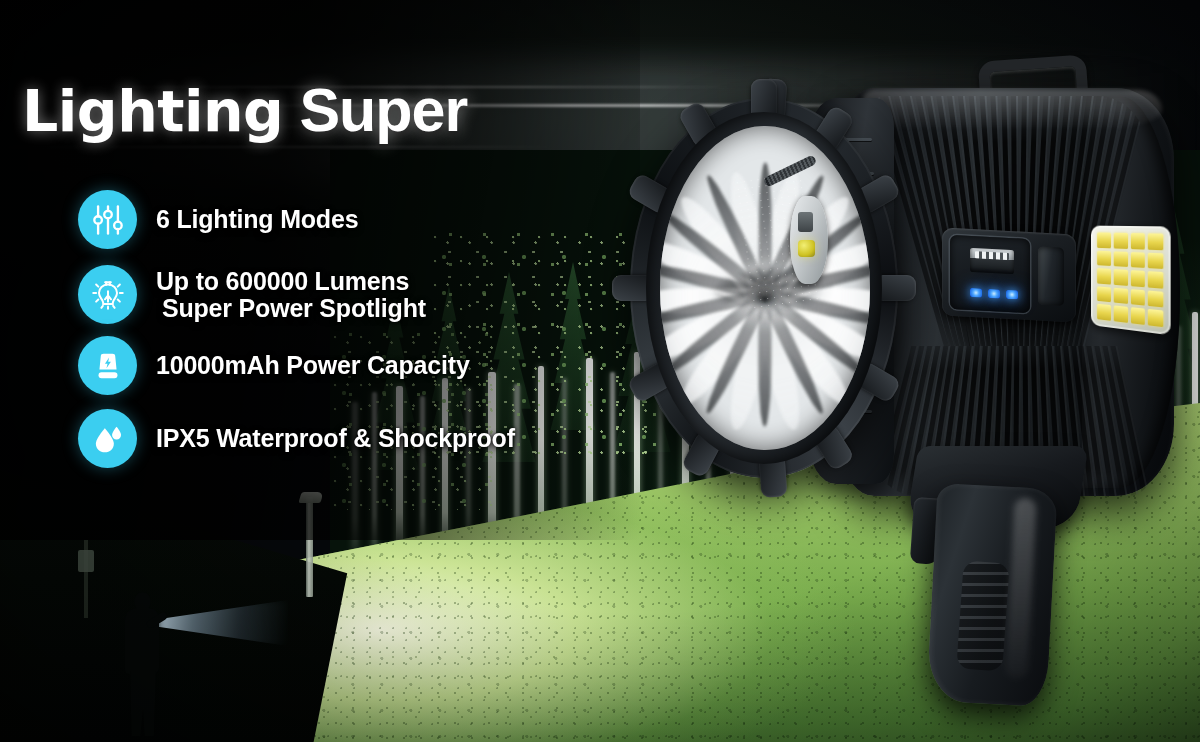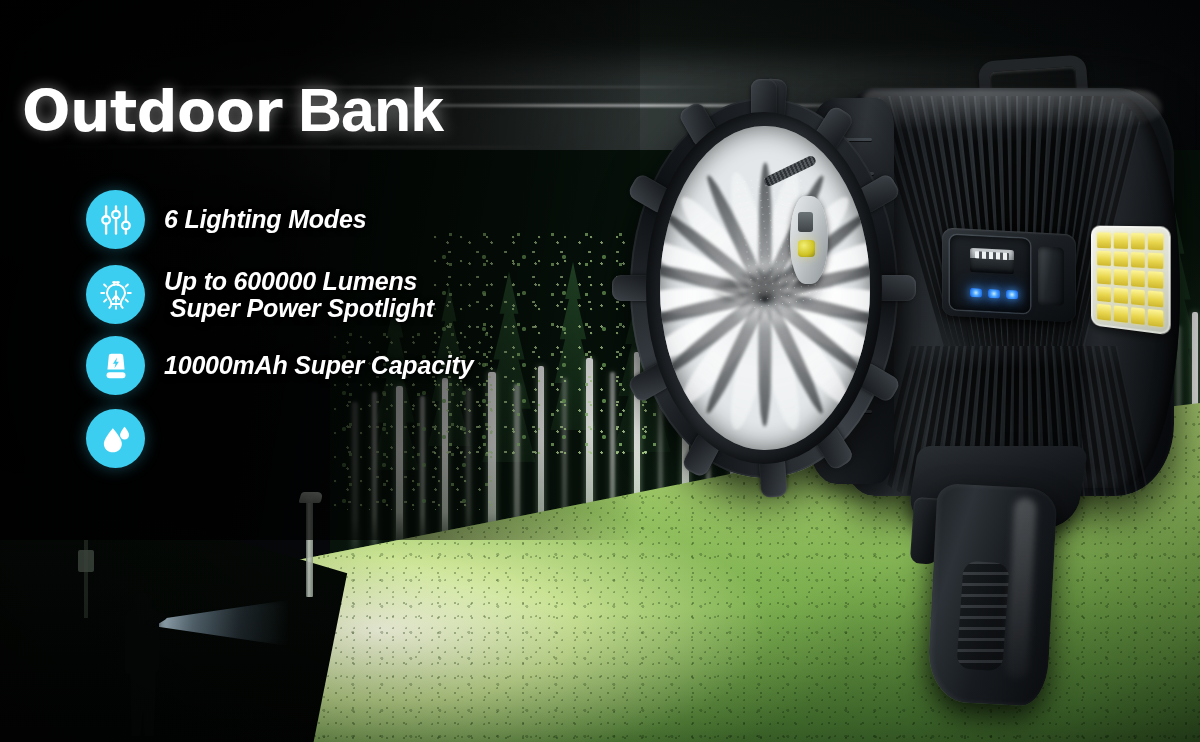--- a/index.html
+++ b/index.html
@@ -153,21 +153,21 @@
     font-weight:700;font-size:57px;color:#fff;letter-spacing:-.5px;
     text-shadow:0 0 14px rgba(255,255,255,.45),0 2px 5px rgba(0,0,0,.85);
   }
   .hl-b{
     font-family:"Liberation Sans",sans-serif;
     font-weight:700;font-size:61px;color:#fff;letter-spacing:-1px;margin-left:16px;
     text-shadow:0 0 16px rgba(255,255,255,.5),0 2px 5px rgba(0,0,0,.85);
   }
 
   
-  .features{position:absolute;left:86px;top:190px;z-index:40;width:620px;font-style:italic;}
+  .features{position:absolute;left:78px;top:190px;z-index:40;width:620px;}
   .feat{position:relative;display:flex;align-items:center;margin-bottom:9px;}
   .feat-icon{
     flex:0 0 auto;width:59px;height:59px;border-radius:50%;
     display:flex;align-items:center;justify-content:center;
     box-shadow:0 0 16px rgba(60,205,240,.35);
   }
   .feat-text{
     margin-left:19px;color:#fff;font-weight:700;
     font-family:"Liberation Sans",sans-serif;
     font-size:25px;line-height:1.08;letter-spacing:-.2px;
@@ -682,21 +682,21 @@
     </div>
 
     <div class="neck"></div>
     <div class="trigger"></div>
     <div class="handle"></div>
     <div class="grip-grooves"></div>
     <div class="handle-gloss"></div>
   </div>
 
   <div class="headline">
-    <span class="hl-a">Outdoor</span><span class="hl-b">Bank</span>
+    <span class="hl-a">Lighting</span><span class="hl-b">Super</span>
   </div>
 
   <div class="features">
 
     <div class="feat f1">
       <div class="feat-icon" style="background:#3BCEF0;">
         <svg width="36" height="36" viewBox="0 0 40 40" aria-hidden="true">
           <g stroke="#ffffff" stroke-width="2.6" fill="none" stroke-linecap="round">
             <line x1="9" y1="5" x2="9" y2="16"></line>
               <line x1="9" y1="24" x2="9" y2="35"></line>
@@ -744,28 +744,31 @@
 
     <div class="feat f3">
       <div class="feat-icon" style="background:#3BCEF0;">
         <svg width="36" height="36" viewBox="0 0 40 40" aria-hidden="true">
           <path d="M12 9 C12 7.3 13.3 6.5 15 6.5 L25 6.5 C26.7 6.5 28 7.3 28 9 L29.5 24 L10.5 24 Z" fill="#ffffff"></path>
           <rect x="9.5" y="27" width="21" height="6.5" rx="3.2" fill="#ffffff"></rect>
           <path d="M21.2 10.5 L16.6 17.6 L19.5 17.6 L18.3 22.5 L23.2 15.2 L20.2 15.2 Z" fill="#3BCEF0"></path>
         </svg>
       </div>
       <div class="feat-text">
-        <span>10000mAh Super Capacity</span>
+        <span>10000mAh Power Capacity</span>
       </div>
     </div>
 
     <div class="feat">
       <div class="feat-icon" style="background:#3BCEF0;">
         <svg width="36" height="36" viewBox="0 0 40 40" aria-hidden="true">
           <path d="M16.5 8 C16.5 8 6.5 19.2 6.5 25.2 C6.5 30.7 11 34.8 16.5 34.8 C22 34.8 26.5 30.7 26.5 25.2 C26.5 19.2 16.5 8 16.5 8 Z" fill="#ffffff"></path>
           <path d="M29.5 6.5 C29.5 6.5 24.5 12.4 24.5 15.6 C24.5 18.5 26.7 20.6 29.5 20.6 C32.3 20.6 34.5 18.5 34.5 15.6 C34.5 12.4 29.5 6.5 29.5 6.5 Z" fill="#ffffff"></path>
         </svg>
       </div>
+      <div class="feat-text">
+        <span>IPX5 Waterproof &amp; Shockproof</span>
+      </div>
     </div>
 
   </div>
 
 </div>
 
 </body></html>

